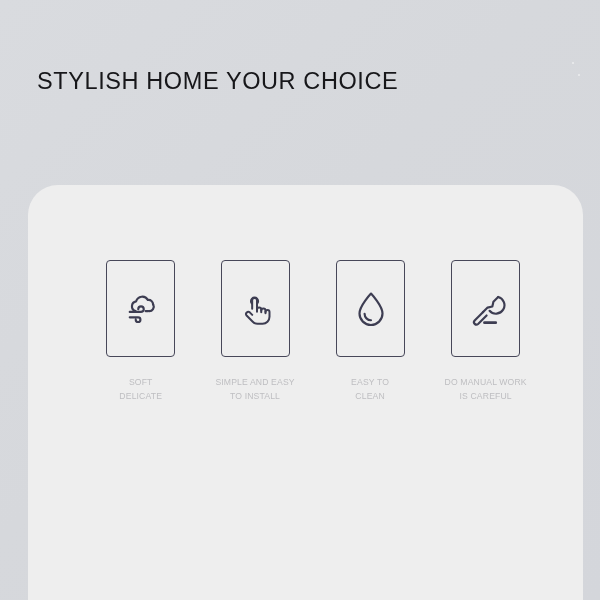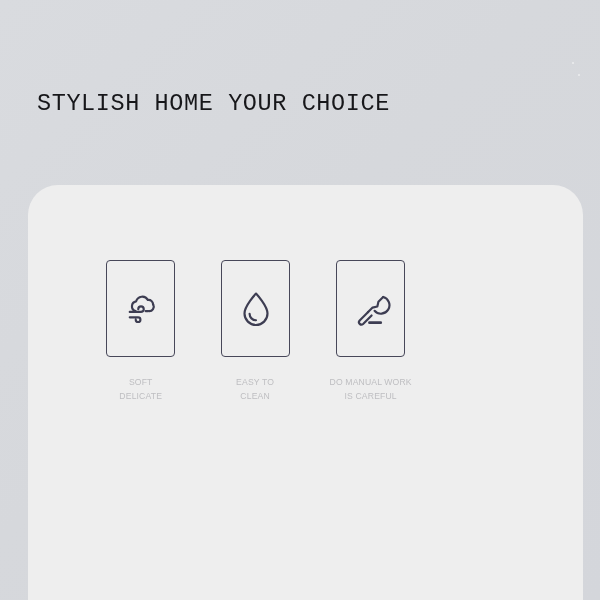--- a/index.html
+++ b/index.html
@@ -19,27 +19,27 @@
     position: absolute;
     left: 0; top: 0;
     width: 600px;
     height: 600px;
     background: linear-gradient(135deg, #d9dbdf 0%, #d6d8dc 45%, #d4d6db 100%);
   }
 
   .page-title {
     position: absolute;
     left: 37px;
-    top: 90px;
+    top: 68px;
     font-size: 23.5px;
     letter-spacing: 0.6px;
     color: #17171a;
     font-weight: 400;
     white-space: nowrap;
-    font-family: Liberation Mono, monospace;
+    font-family: Liberation Sans, sans-serif;
     text-align: center;
   }
 
   .feature-panel {
     position: absolute;
     left: 28px;
     top: 185px;
     width: 555px;
     height: 469px;
     background: #eeeeee;
@@ -123,20 +123,35 @@
               <path d="M29.5 26.5 h3"></path>
               <path d="M10.5 27.5 H24 a3.3 3.3 0 1 0 -3.3 -3.3"></path>
               <path d="M10.5 34 H20.5 a2.8 2.8 0 1 1 -2.8 2.8"></path>
             </svg>
           </span>
         </div>
         <div class="feature-label">SOFT
 DELICATE</div>
       </div>
 
+      <div class="feature-item">
+        <div class="icon-card">
+          <span>
+            <svg width="40" height="40" viewBox="0 0 48 48" fill="none" stroke="#3d3d52" stroke-width="2.4" stroke-linecap="round" stroke-linejoin="round">
+              <path d="M19.2 17.6 a4.3 4.3 0 1 1 6.1 0"></path>
+              <path d="M19.4 23.6 V13.6 a2.9 2.9 0 0 1 5.8 0 V27.4"></path>
+              <path d="M25.2 24.6 a2.55 2.55 0 0 1 5.1 0 V28"></path>
+              <path d="M30.3 25.8 a2.55 2.55 0 0 1 5.1 0 V29.2"></path>
+              <path d="M35.4 27.6 a2.4 2.4 0 0 1 4.8 0 v5.8 a8.3 8.3 0 0 1 -8.3 8.3 h-6.1 a8 8 0 0 1 -5.7 -2.4 l-7.4 -7.5 a2.7 2.7 0 0 1 3.8 -3.8 l3.0 3.0"></path>
+            </svg>
+          </span>
+        </div>
+        <div class="feature-label">SIMPLE AND EASY
+TO INSTALL</div>
+      </div>
 
       <div class="feature-item">
         <div class="icon-card">
           <span>
             <svg width="40" height="40" viewBox="0 0 48 48" fill="none" stroke="#3d3d52" stroke-width="2.6" stroke-linecap="round" stroke-linejoin="round">
               <path d="M24 5.5 C24 5.5 10.2 20.2 10.2 29.4 a13.8 13.8 0 0 0 27.6 0 C37.8 20.2 24 5.5 24 5.5 Z"></path>
               <path d="M16.3 29.8 a7.7 7.7 0 0 0 7.7 7.7"></path>
             </svg>
           </span>
         </div>

